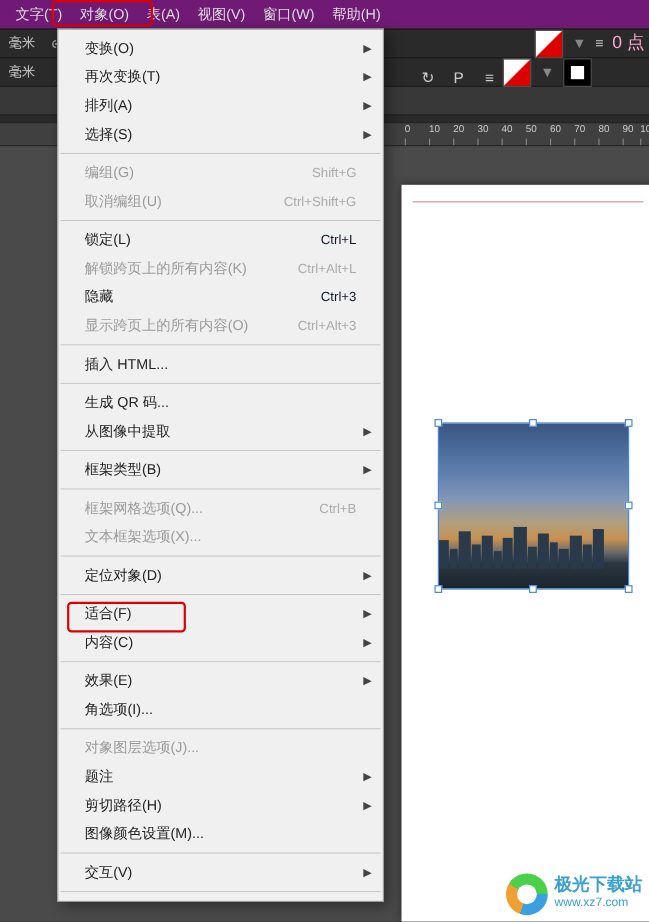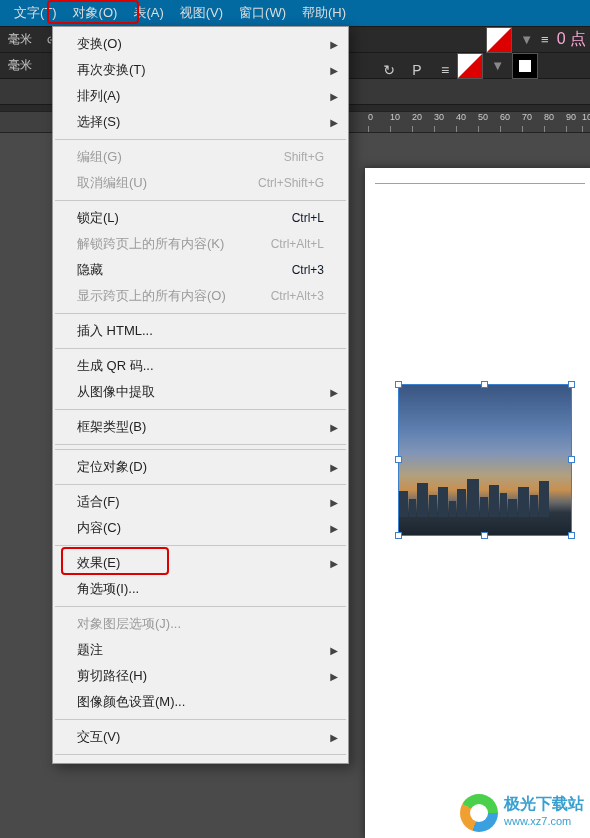--- a/index.html
+++ b/index.html
@@ -6,21 +6,21 @@
 body {
   width: 590px; height: 838px;
   font-family: "Microsoft YaHei", sans-serif;
   font-size: 13px;
   background: #333333;
   overflow: hidden;
   position: relative;
 }
 .menubar {
   height: 26px;
-  background: #0369a1;
+  background: #701a75;
   display: flex;
   align-items: center;
   color: #ddd;
   padding: 0 0 0 6px;
 }
 .menubar-item {
   padding: 3px 8px;
   cursor: pointer;
 }
 .menubar-highlight {
@@ -324,20 +324,27 @@
     <div class="menu-item">
       <span class="menu-label">从图像中提取</span>
       <span class="menu-arrow">▶</span>
     </div>
     <div class="menu-sep"></div>
     <div class="menu-item">
       <span class="menu-label">框架类型(B)</span>
       <span class="menu-arrow">▶</span>
     </div>
     <div class="menu-sep"></div>
+    <div class="menu-item disabled">
+      <span class="menu-label">框架网格选项(Q)...</span>
+      <span class="menu-shortcut">Ctrl+B</span>
+    </div>
+    <div class="menu-item disabled">
+      <span class="menu-label">文本框架选项(X)...</span>
+    </div>
     <div class="menu-sep"></div>
     <div class="menu-item">
       <span class="menu-label">定位对象(D)</span>
       <span class="menu-arrow">▶</span>
     </div>
     <div class="menu-sep"></div>
     <div class="menu-item">
       <span class="menu-label">适合(F)</span>
       <span class="menu-arrow">▶</span>
     </div>

